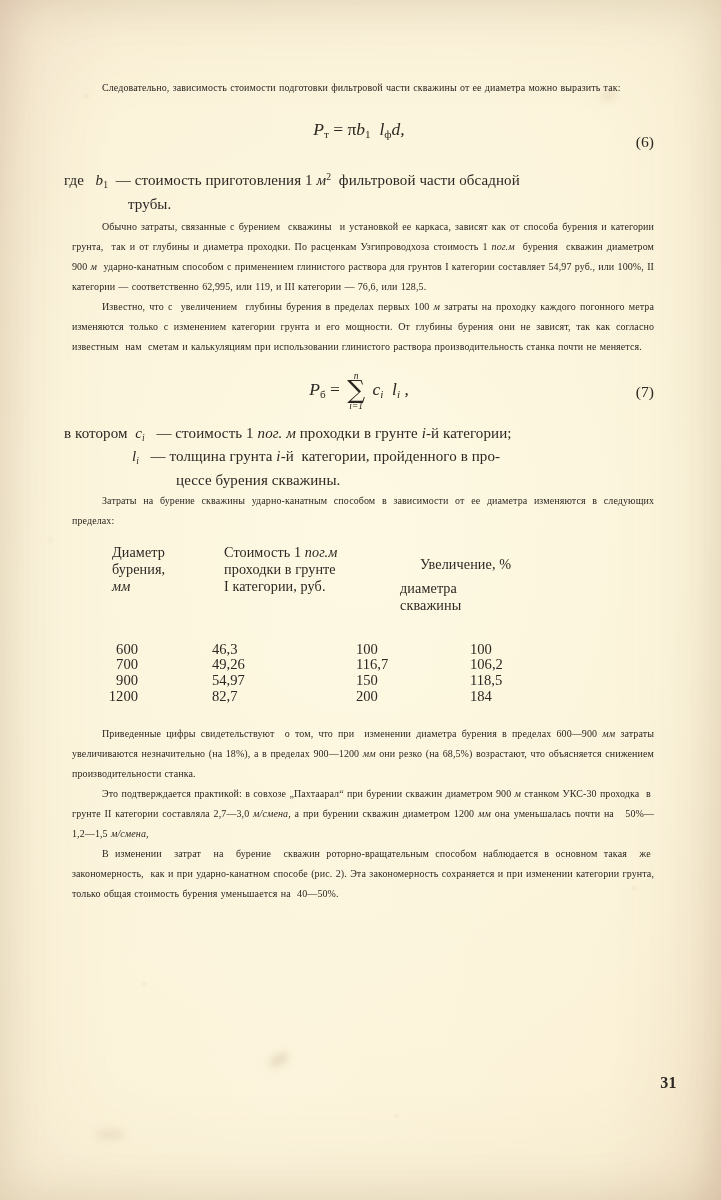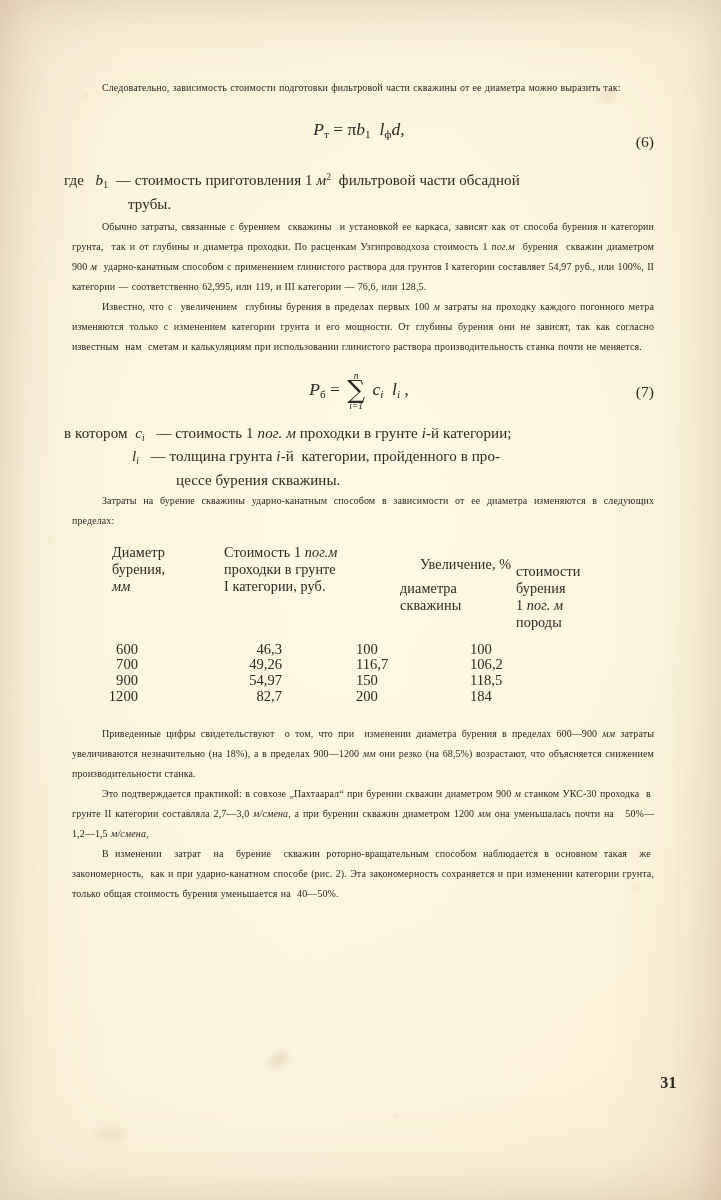--- a/index.html
+++ b/index.html
@@ -137,21 +137,21 @@
     position: relative;
     font-size: 14.6px;
     line-height: 15.6px;
   }
   .row { position: relative; height: 15.6px; }
   .cell {
     position: absolute;
     white-space: nowrap;
   }
   .c0 { left: 0px;   width: 74px;  text-align: right; }
-  .c1 { left: 148px; width: 70px;  text-align: right; }
+  .c1 { left: 148px; width: 70px;  text-align: left; }
   .c2 { left: 292px; width: 70px;  text-align: left; }
   .c3 { left: 406px; width: 70px;  text-align: left; }
 
   .page-number {
     position: absolute;
     right: 44px;
     bottom: 108px;
     font-size: 16px;
     font-weight: 700;
     letter-spacing: .4px;
@@ -244,26 +244,20 @@
           <div>I категории, руб.</div>
         </div>
 
         <div class="h-cell" style="left:356px;top:12px;width:200px;">Увеличение, %</div>
 
         <div class="h-cell" style="left:336px;top:36px;width:108px;">
           <div>диаметра</div>
           <div>скважины</div>
         </div>
 
-        <div class="h-cell" style="left:452px;top:19px;width:104px;">
-          <div>стоимости</div>
-          <div>бурения</div>
-          <div>1 <span class="it">пог. м</span></div>
-          <div>породы</div>
-        </div>
       </div>
 
       <div class="rows">
         <div class="row">
           <span class="cell c0">600</span>
           <span class="cell c1">46,3</span>
           <span class="cell c2">100</span>
           <span class="cell c3">100</span>
         </div>
         <div class="row">

